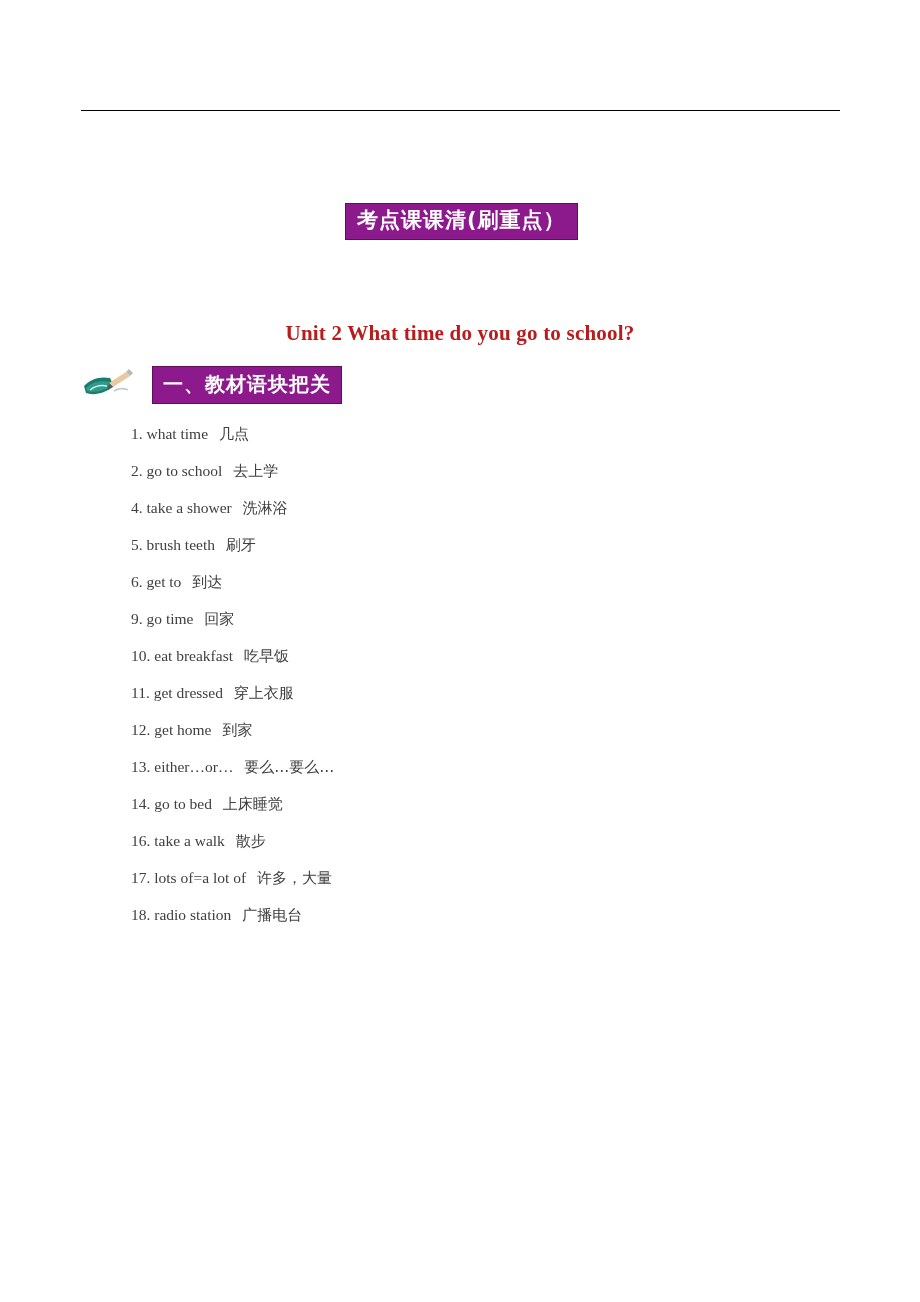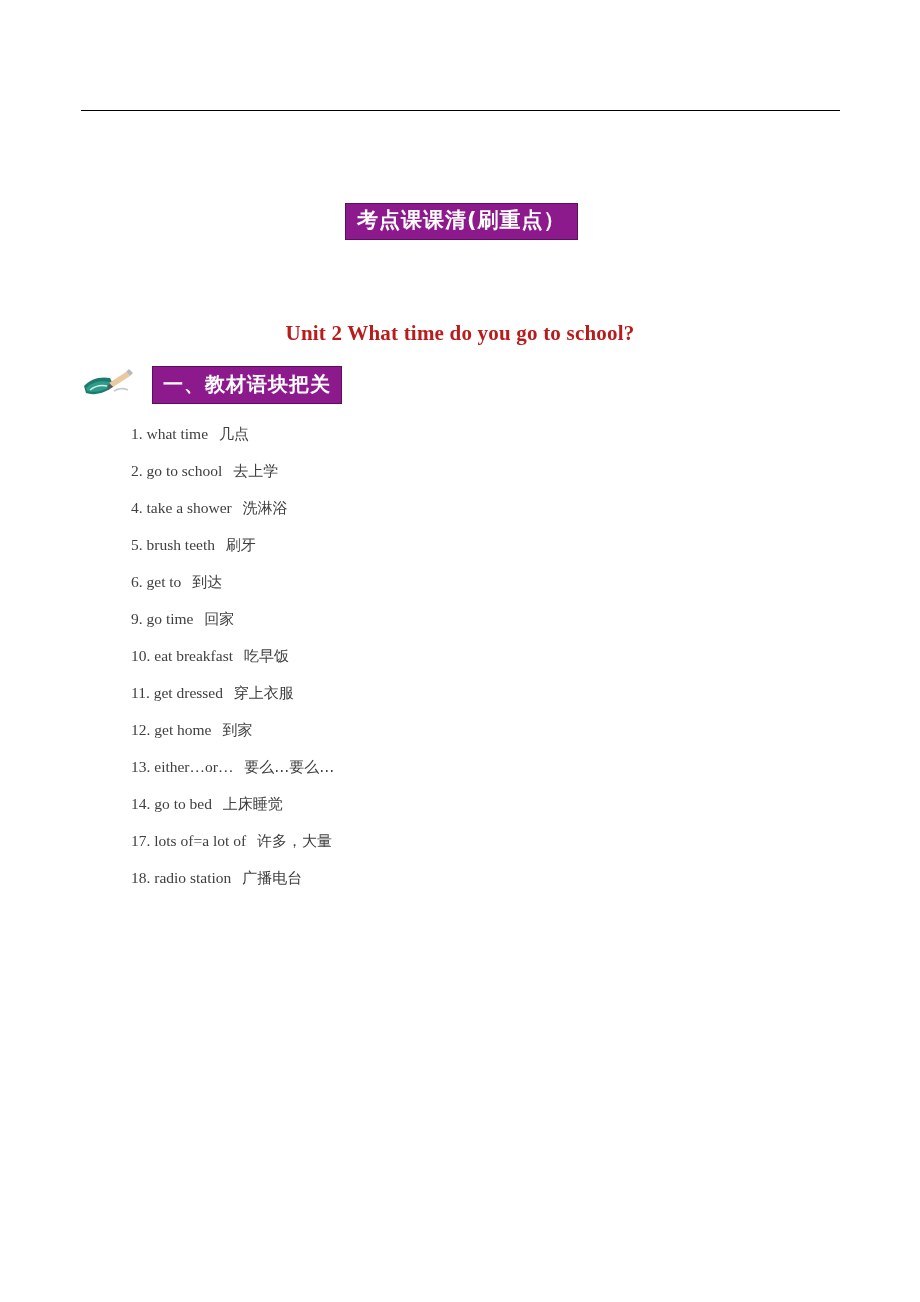--- a/index.html
+++ b/index.html
@@ -204,20 +204,25 @@
       <span class="zh">要么…要么…</span>
     </div>
 
     <div class="vocab-item">
       <span class="num">14.</span>
       <span class="en">go to bed</span>
       <span class="zh">上床睡觉</span>
     </div>
 
 
+    <div class="vocab-item">
+      <span class="num">16.</span>
+      <span class="en">take a walk</span>
+      <span class="zh">散步</span>
+    </div>
 
     <div class="vocab-item">
       <span class="num">17.</span>
       <span class="en">lots of=a lot of</span>
       <span class="zh">许多，大量</span>
     </div>
 
     <div class="vocab-item">
       <span class="num">18.</span>
       <span class="en">radio station</span>

